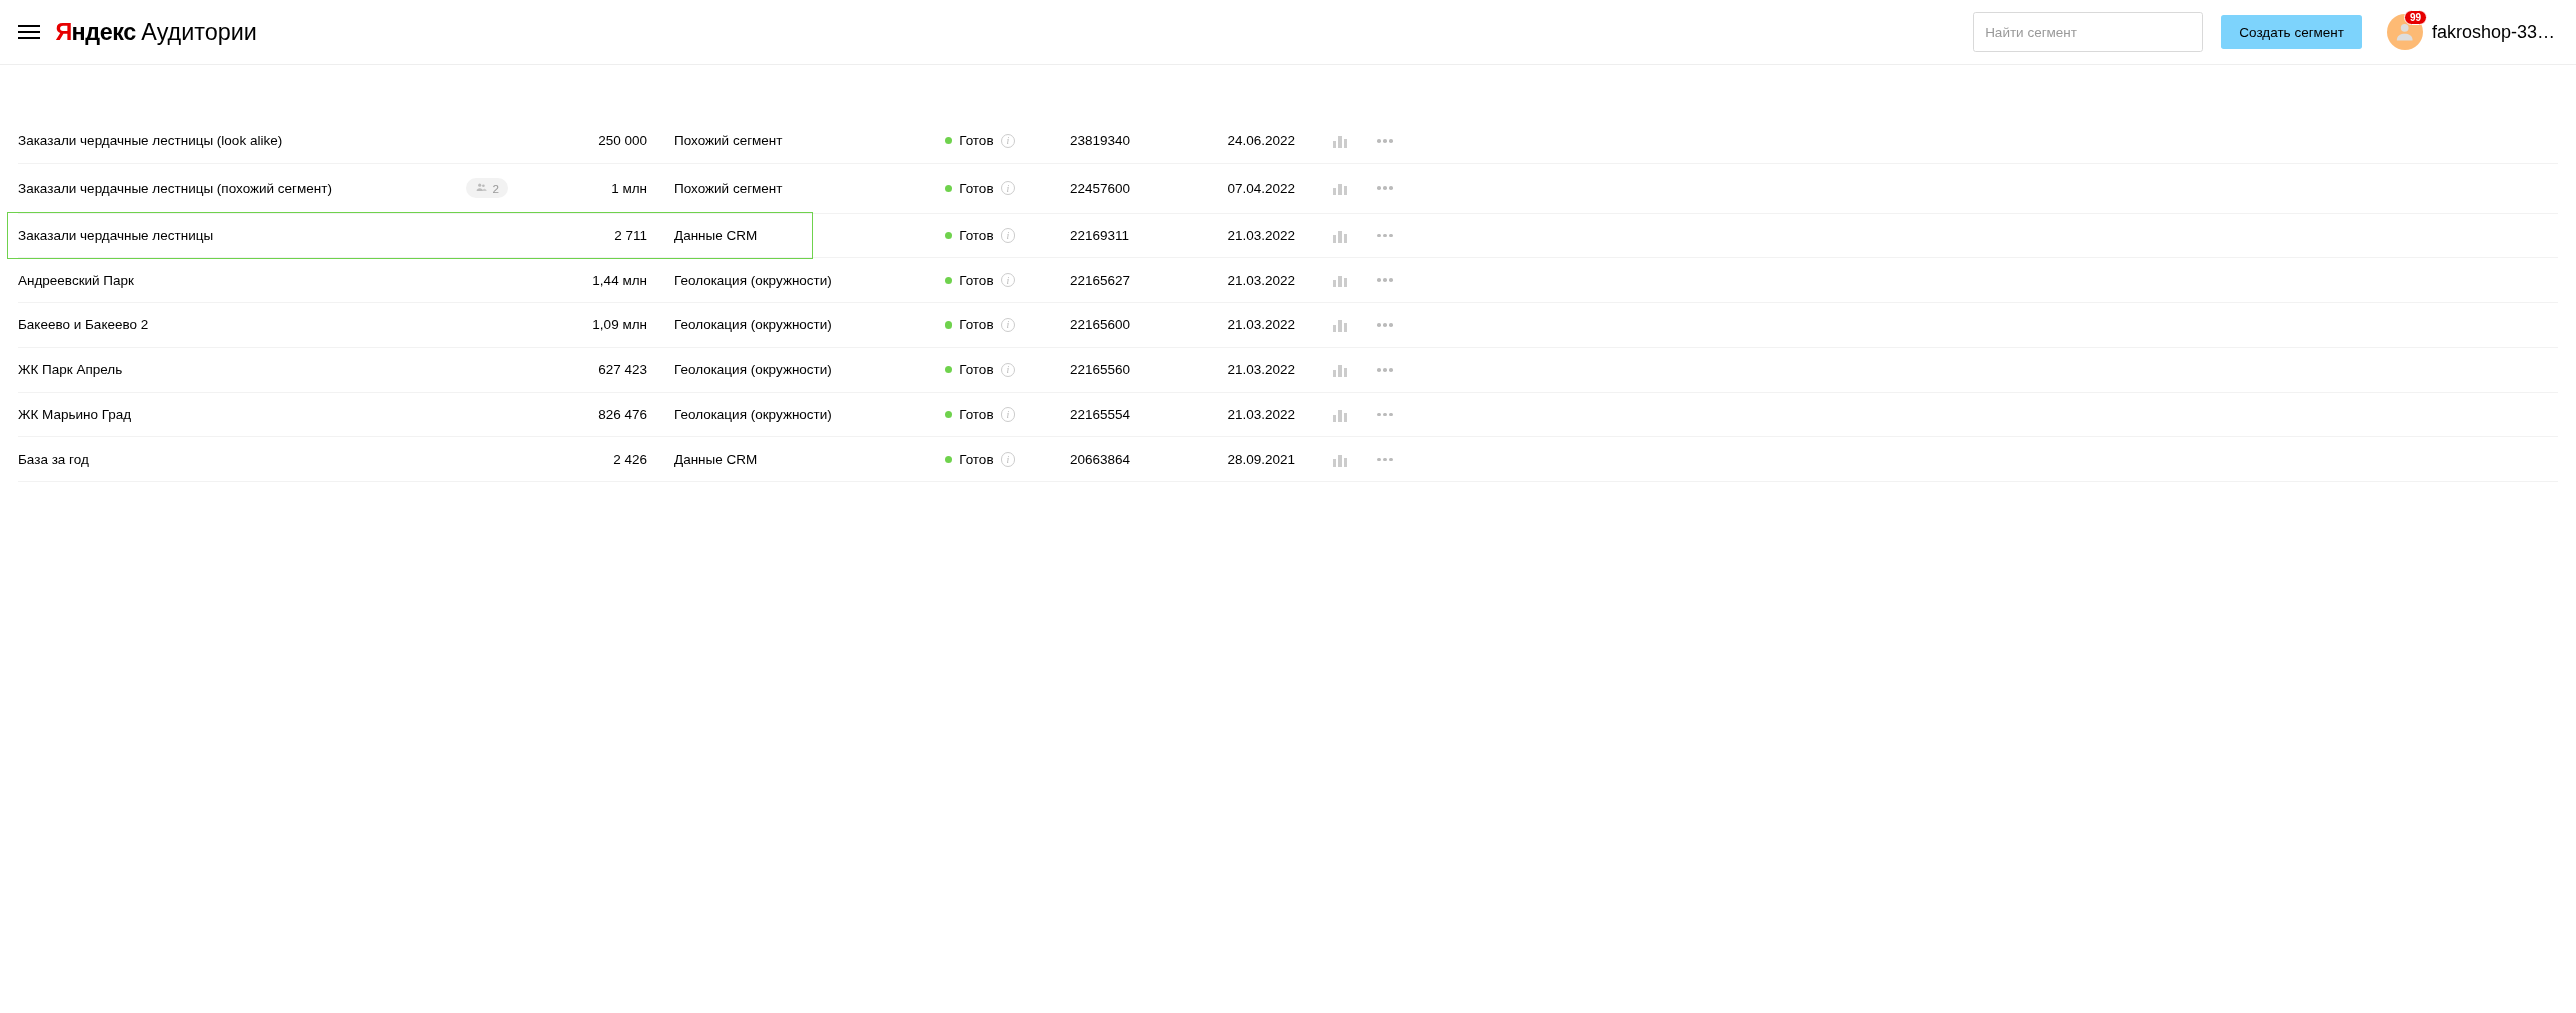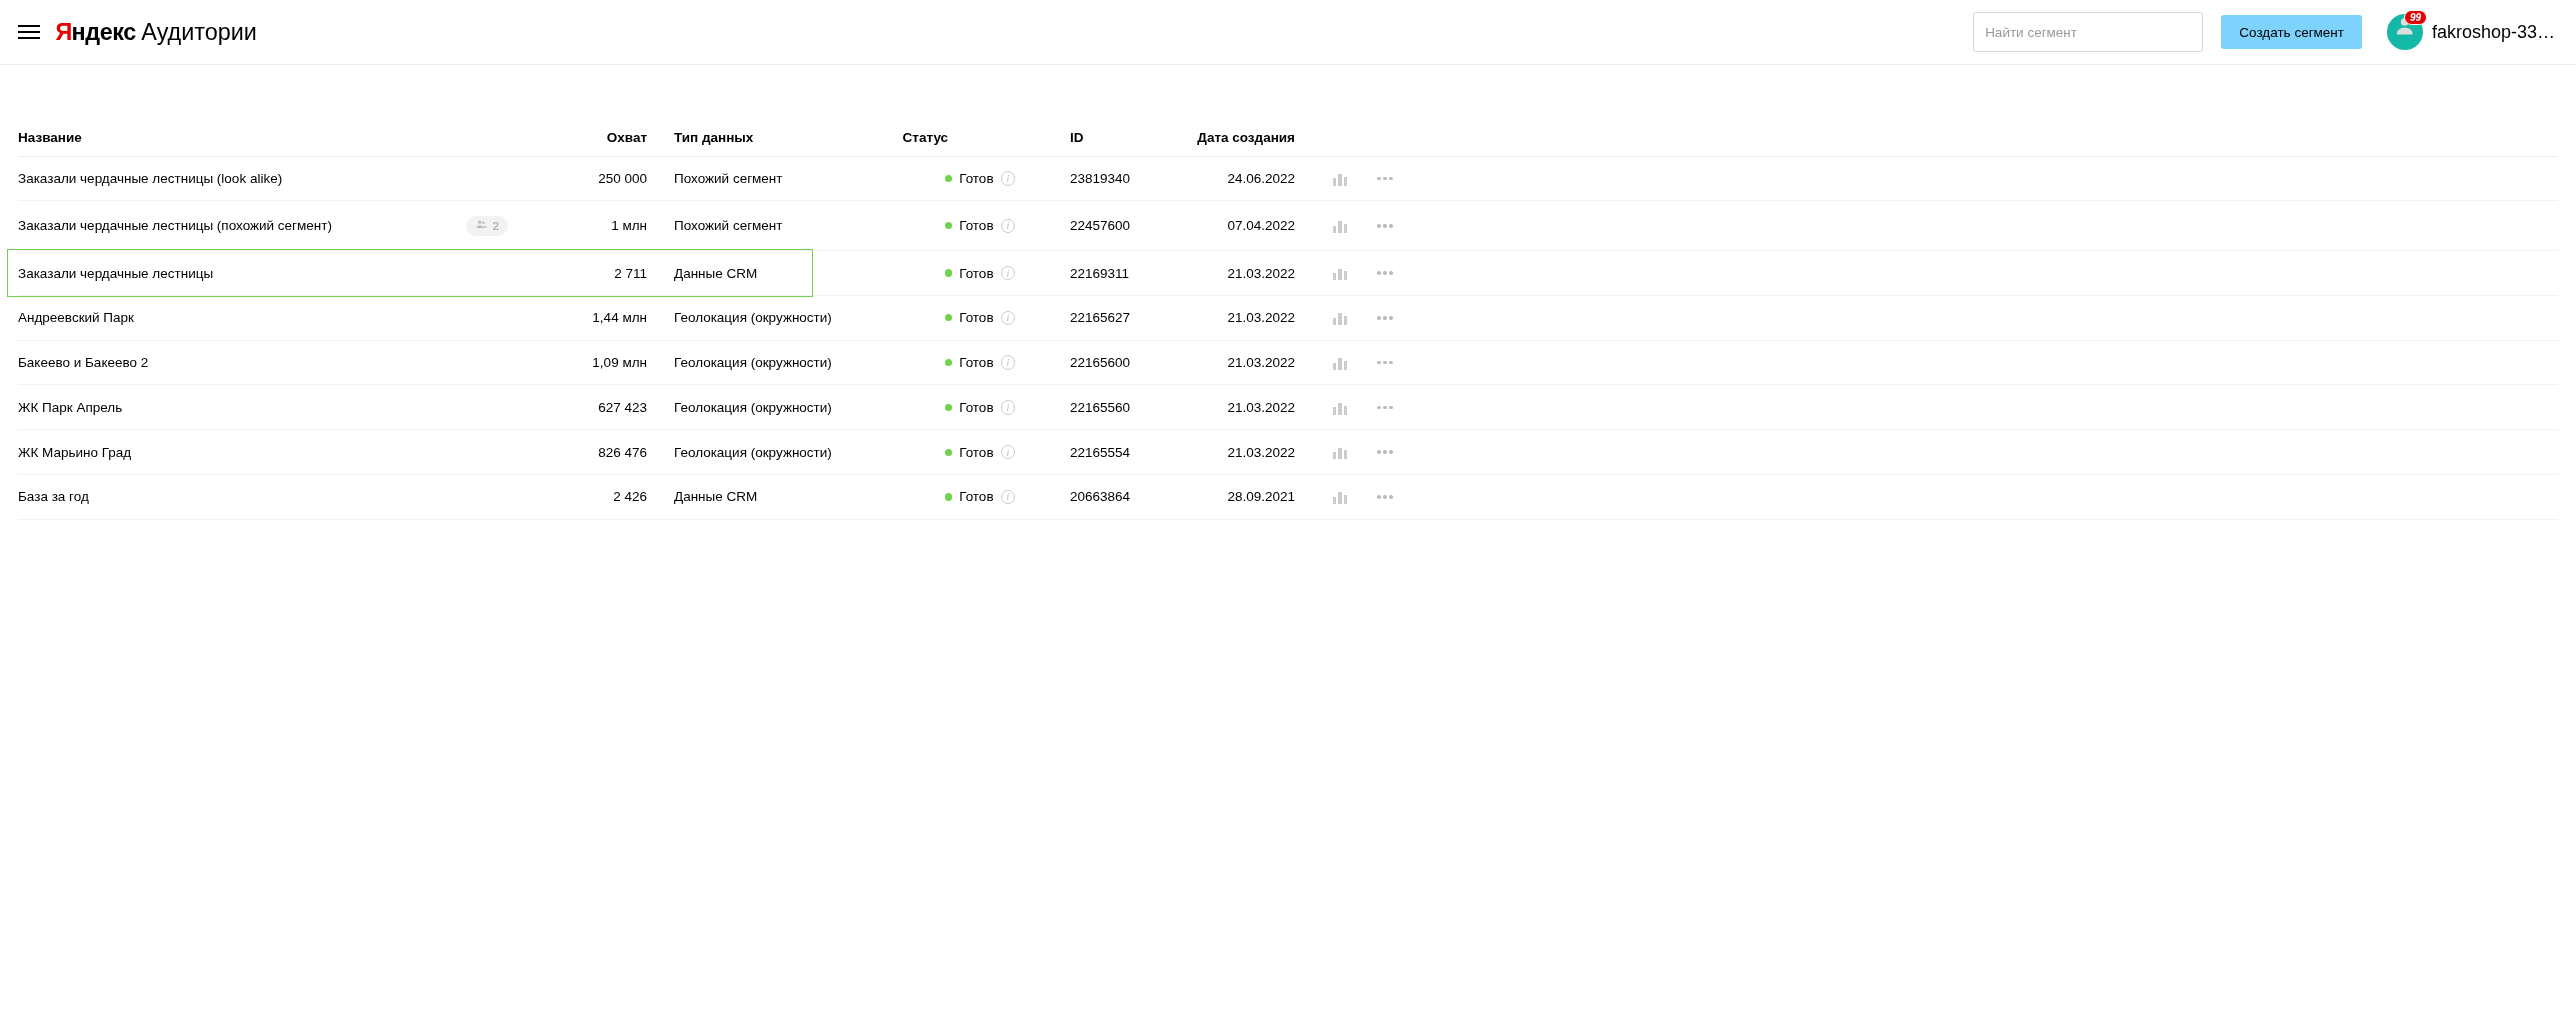--- a/index.html
+++ b/index.html
@@ -49,23 +49,23 @@
   .search::placeholder { color:#999; }
   .create-btn {
     height:34px; padding:0 18px;
     background:#7dd3fc; border:none; border-radius:2.7px;
     font-size:13.5px; cursor:pointer;
     margin-right: 25px;
   }
   .avatar-wrap { position:relative; display:flex; align-items:center; gap:9px; }
   .avatar {
     width:36px; height:36px; border-radius:50%;
-    background:#14b8a6;
+    background:#fdba74;
     position:relative;
-    display:flex; align-items:flex-start; justify-content:center;font-style:italic;
+    display:flex; align-items:center; justify-content:center;
   }
   .avatar svg { width:23.4px; height:23.4px; }
   .notif-badge {
     position:absolute; top:-3.6px; right:-3.6px;
     background:#e60000; color:#fff;
     font-size:10px; font-weight:600;
     border-radius:9px; padding:0.9px 4.5px;
     min-width:16px; text-align:center;
     border:1.8px solid #fff;
   }
@@ -158,30 +158,20 @@
           <circle cx="12" cy="8" r="4"></circle>
           <path d="M4 20c0-4 4-6 8-6s8 2 8 6v1H4z"></path>
         </svg>
       <span class="notif-badge">99</span>
     </div>
     <span class="username">fakroshop-33012…</span>
   </div>
 </div>
 
 <div class="content">
-  <div class="thead">
-    <div>Название</div>
-    <div class="col-reach">Охват</div>
-    <div>Тип данных</div>
-    <div class="th-status">Статус</div>
-    <div>ID</div>
-    <div class="col-date">Дата создания</div>
-    <div></div>
-      <div></div>
-  </div>
   <div id="tbody">
       <div class="trow">
         <div class="col-name">
           <span>Заказали чердачные лестницы (look alike)</span>
         </div>
         <div class="col-reach">250 000</div>
         <div>Похожий сегмент</div>
         <div class="col-status">
           <span class="dot-green"></span>
           <span>Готов</span>

